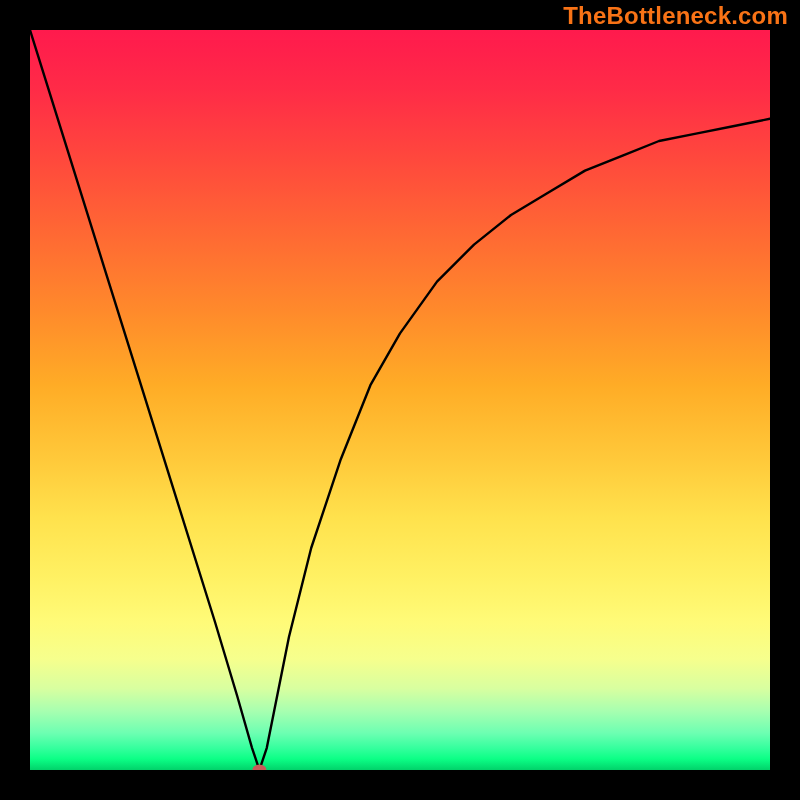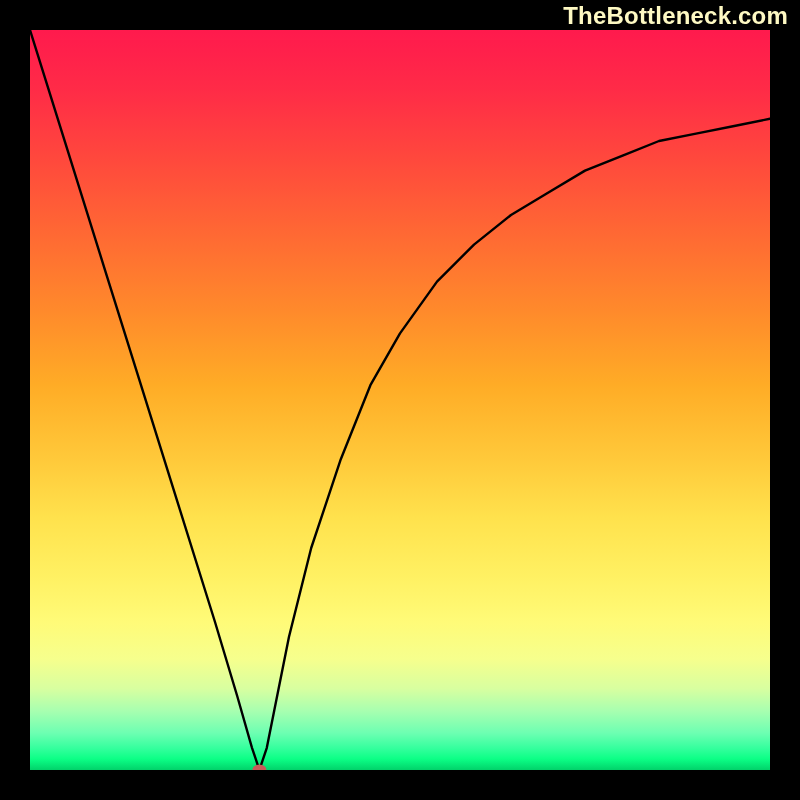--- a/index.html
+++ b/index.html
@@ -7,21 +7,21 @@
   .outer {
     width: 800px;
     height: 800px;
     background: #000;
     position: relative;
   }
   .watermark {
     position: absolute;
     top: 2px;
     right: 12px;
-    color: #fef9c3;
+    color: #f97316;
     font-family: Arial, Helvetica, sans-serif;
     font-size: 24px;
     font-weight: 600;
     letter-spacing: 0.2px;
     z-index: 5;
   }
   .plot-area {
     position: absolute;
     left: 30px;
     top: 30px;

